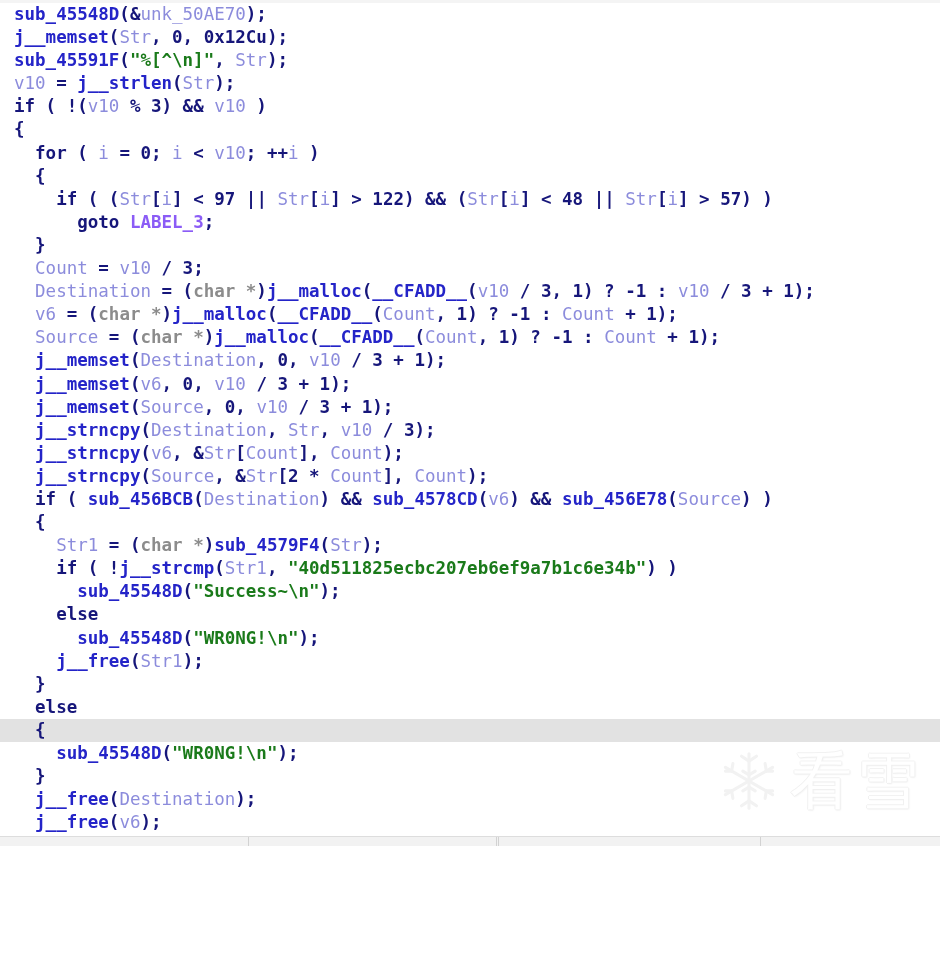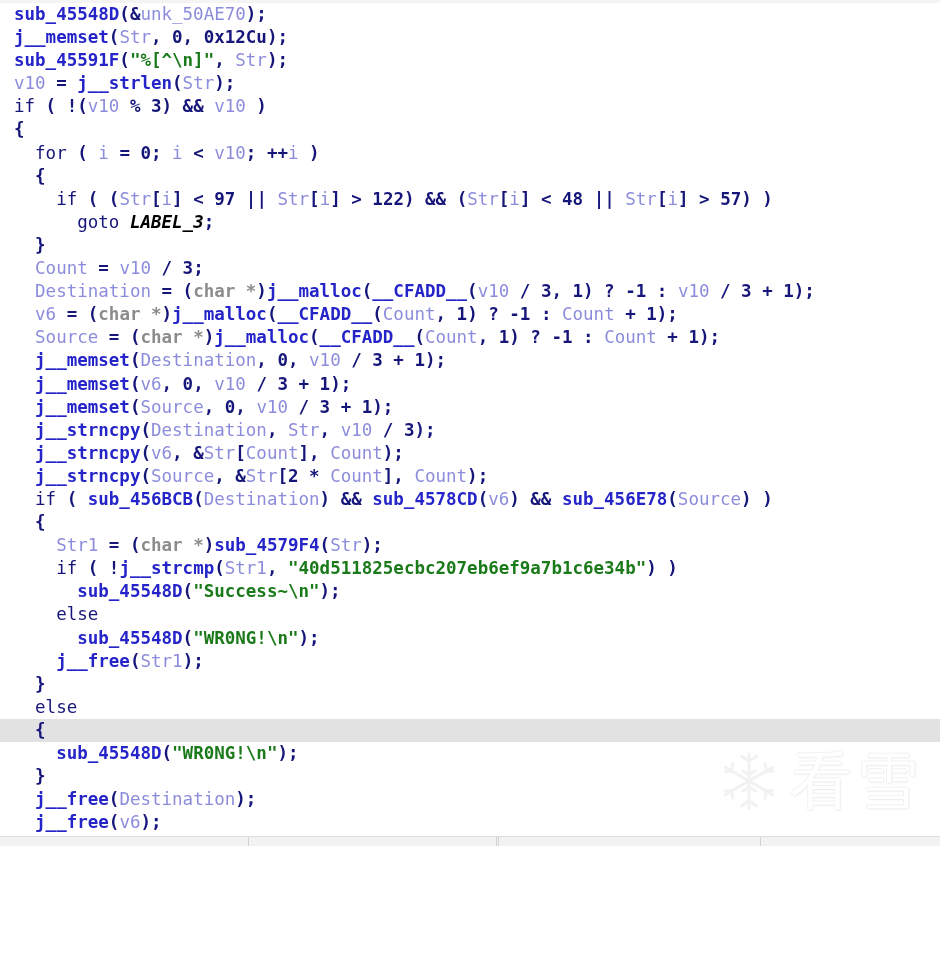--- a/index.html
+++ b/index.html
@@ -106,28 +106,28 @@
   }
   .code-line.is-current {
     background: #e2e2e2;
   }
   .code-line.is-clipped {
     height: 16px;
     overflow: hidden;
   }
 
   
-  .t-kw   { color: #16167a; font-weight: normal; }      
+  .t-kw   { color: #16167a; font-weight: bold; }      
   .t-punc { color: #16167a; font-weight: bold; }      
   .t-num  { color: #16167a; font-weight: bold; }      
   .t-fn   { color: #2424c8; font-weight: bold; }      
   .t-var  { color: #8c8cdc; font-weight: normal; }    
   .t-type { color: #8c8c8c; font-weight: bold; }    
   .t-str  { color: #1a7a1a; font-weight: bold; }      
-  .t-lbl  { color: #000000; font-weight: bold; font-style: italic; }      
+  .t-lbl  { color: #8b5cf6; font-weight: bold; }      
 </style>
 </head>
 <body>
 
 <div id="pseudocode-view">
 
   <div id="top-edge-strip"></div>
 
   <div id="watermark">
     <svg class="wm-snowflake" viewBox="0 0 100 100" aria-hidden="true">

